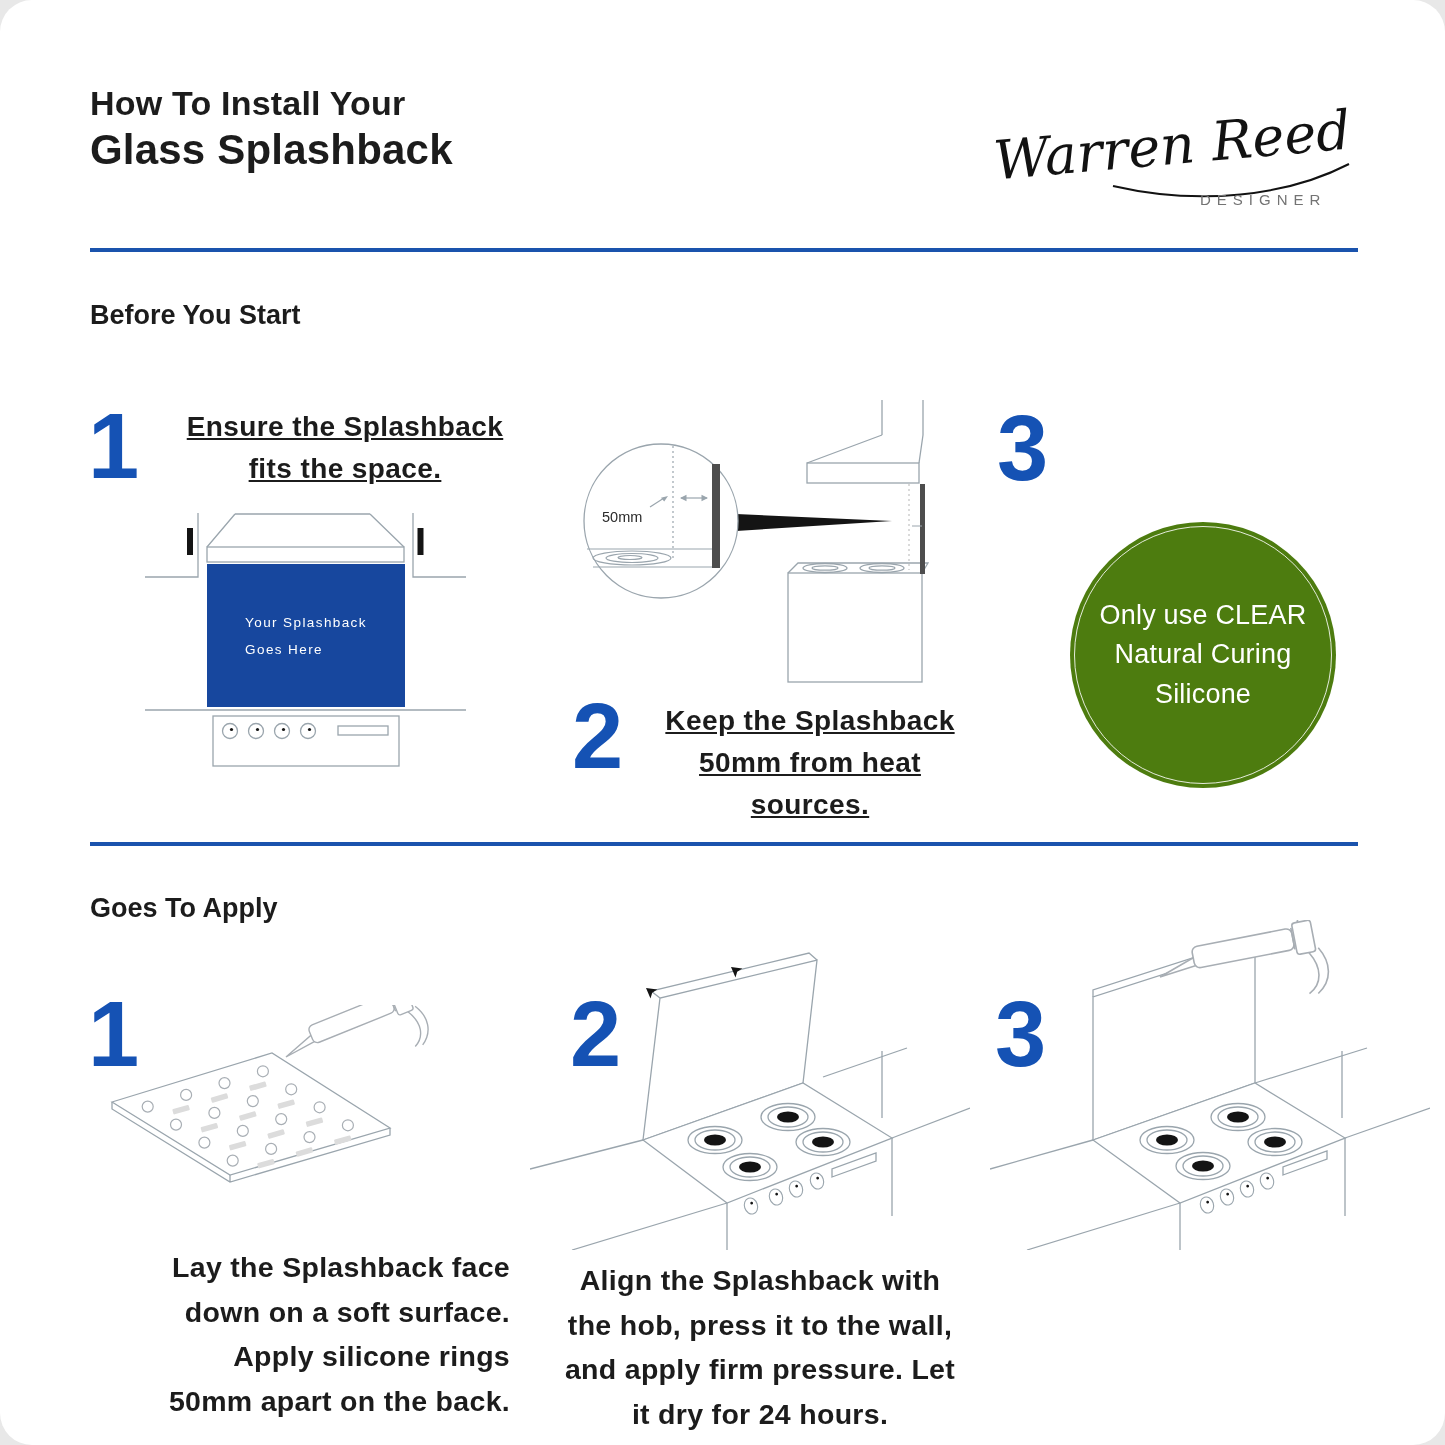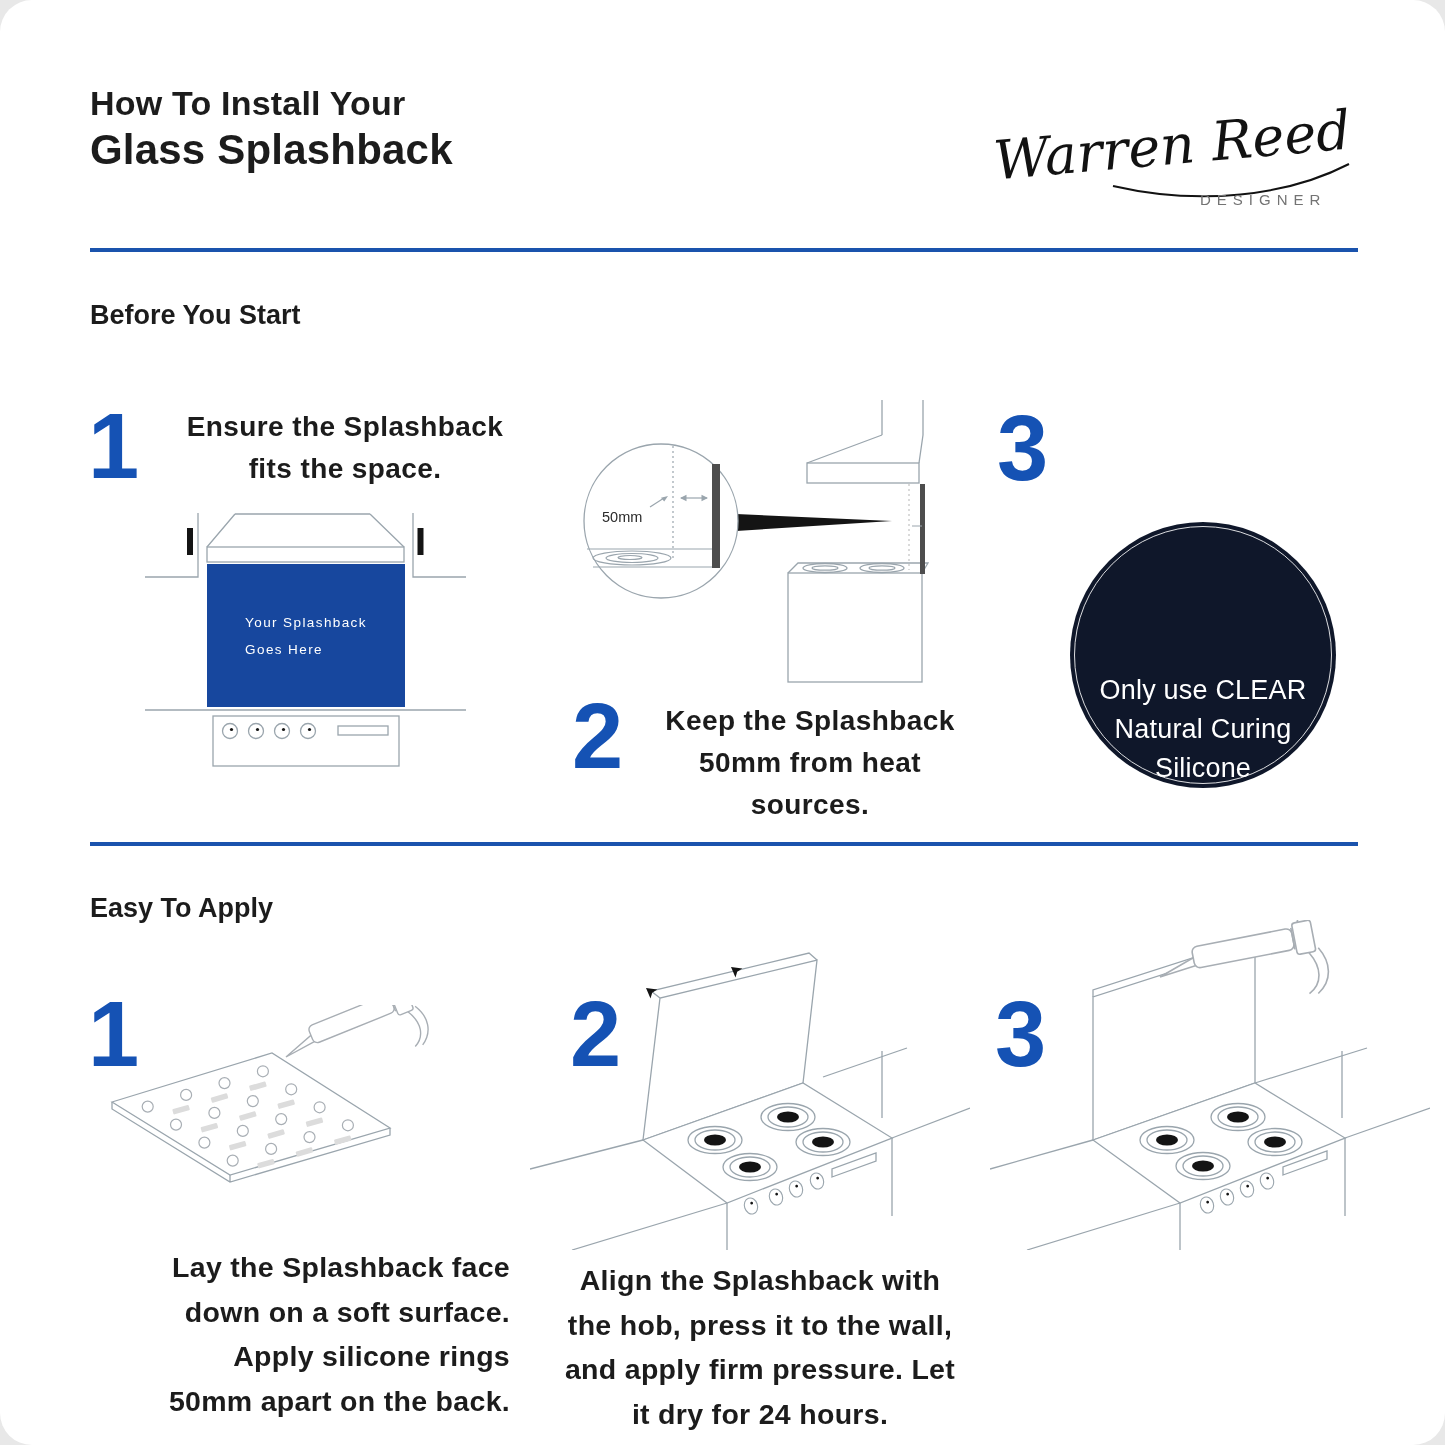--- a/index.html
+++ b/index.html
@@ -8,25 +8,25 @@
     font-family:"Liberation Sans",sans-serif;color:#1c1c1c;overflow:hidden;border-radius:32px;
   }
   .abs{position:absolute;}
   .pre{white-space:pre-line;}
   .eyebrow{font-size:34px;font-weight:700;letter-spacing:.2px;}
   .title{font-size:42px;font-weight:700;letter-spacing:.2px;}
   .h2{font-size:27px;font-weight:700;}
   .divider{height:4px;background:#1a53ad;}
   .num{font-size:92px;font-weight:700;color:#1552b4;line-height:1;}
   .step-text{font-size:28px;font-weight:700;line-height:1.5;letter-spacing:.4px;}
-  .center{text-align:center;}
+  .center{text-align:center;text-decoration:underline;}
   .caption{font-size:28.5px;font-weight:700;line-height:1.57;letter-spacing:.3px;text-align:center;}
   .badge{
-    width:266px;height:266px;border-radius:50%;background:#0f172a;
-    display:flex;align-items:flex-end;justify-content:center;text-align:center;
+    width:266px;height:266px;border-radius:50%;background:#4d7c0f;
+    display:flex;align-items:center;justify-content:center;text-align:center;
   }
   .badge-ring{position:absolute;inset:4px;border:1.5px solid rgba(255,255,255,.85);border-radius:50%;}
   .badge-text{color:#ffffff;font-size:27px;font-weight:500;line-height:1.45;letter-spacing:.2px;}
   .ph-text{
     color:#ffffff;font-size:13.5px;font-weight:500;letter-spacing:1.4px;line-height:2;
     display:flex;align-items:center;justify-content:center;text-align:left;
   }
   .designer{font-size:15px;font-weight:500;letter-spacing:6px;color:#737373;}
   svg{display:block;}
 </style>
@@ -146,21 +146,21 @@
 
   <div class="abs badge" style="left:1070px;top:522px;">
     <div class="badge-ring"></div>
     <div class="badge-text pre" style="width:236px;">Only use CLEAR
 Natural Curing
 Silicone</div>
   </div>
 
   <div class="abs divider" style="left:90px;top:842px;width:1268px;"></div>
 
-  <div class="abs h2" style="left:90px;top:893px;">Easy To Apply</div>
+  <div class="abs h2" style="left:90px;top:893px;">Goes To Apply</div>
 
   <div class="abs num" style="left:88px;top:988px;">1</div>
 
   <svg class="abs" style="left:90px;top:1005px;" width="420" height="250" viewBox="0 0 420 250">
     <g stroke="#9aa5ad" stroke-width="1.3" fill="none">
       <polygon points="22,97 182,48 300,123 140,170" fill="#ffffff"></polygon>
       <path d="M22,97 L22,104 L140,177 L300,130 L300,123 M140,170 L140,177"></path>
     </g>
     <g fill="#dcdcdc">
       <rect x="159.4" y="78.4" width="17" height="5.5" rx="1" transform="rotate(-16 167.9 81.2)"></rect>

